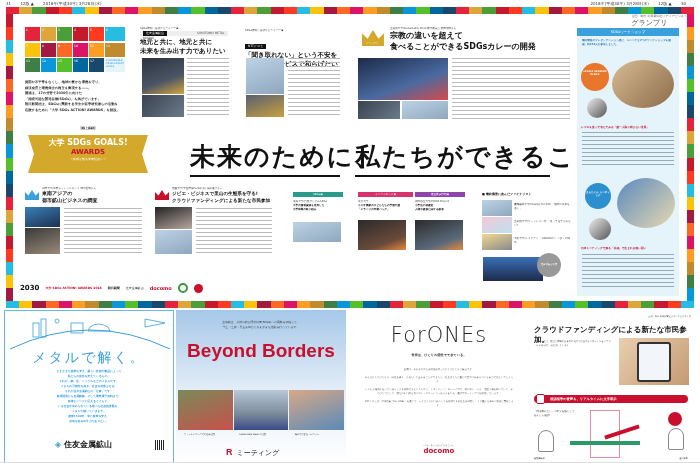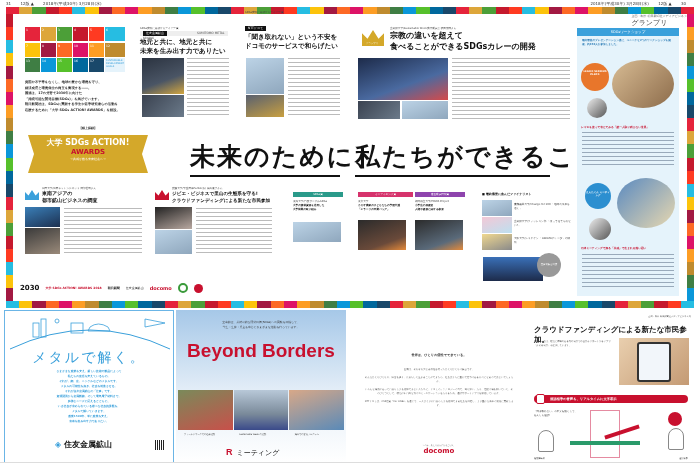--- a/index.html
+++ b/index.html
@@ -323,34 +323,34 @@
 <div class="article" style="left:140px; top:26px; width:88px;">
   <div class="a-kicker">SDGs実現に貢献するアイデア賞</div>
   <div class="a-label full"><b>住友金属鉱山</b><span>SUMITOMO METAL MINING</span></div>
   <div class="a-title">地元と共に、地元と共に</div>
   <div class="a-title">未来を生み出す力でありたい</div>
 </div>
 <div class="photo stage" style="left:142px; top:58px; width:42px; height:36px;"></div>
 <div class="photo" style="left:142px; top:95px; width:42px; height:22px;"></div>
 <div class="body-text" style="position:absolute; left:187px; top:58px; width:42px; height:60px; background:repeating-linear-gradient(180deg,#bbb 0 0.8px,transparent 0.8px 4px);"></div>
 
-<div class="article" style="left:245px; top:10px; width:95px;">
+<div class="article" style="left:245px; top:28px; width:95px;">
   <div class="a-kicker">SDGs実現に貢献するアイデア賞</div>
   <div class="a-label">NTTドコモ</div>
   <div class="a-title">「聞き取れない」という不安を</div>
   <div class="a-title">ドコモのサービスで和らげたい</div>
 </div>
 <div class="photo light" style="left:246px; top:58px; width:38px; height:36px;"></div>
 <div class="photo" style="left:246px; top:95px; width:38px; height:22px; background:linear-gradient(160deg,#586070,#c9a040);"></div>
 <div class="body-text" style="position:absolute; left:288px; top:58px; width:52px; height:60px; background:repeating-linear-gradient(180deg,#bbb 0 0.8px,transparent 0.8px 4px);"></div>
 
 <div class="award-banner">
   <div class="award-pre">【紙上採録】</div>
   <div class="award-ribbon">
-    <div class="l1">大学 SDGs ACTION!</div>
+    <div class="l1">大学 SDGs GOALS!</div>
     <div class="l2">AWARDS</div>
     <div class="l3">〜共感が創る未来社会へ〜</div>
   </div>
 </div>
 
 <div class="headline" style="left:190px;">未来のために、</div>
 <div class="headline" style="left:355px;">私たちができること</div>
 <div class="headline-rule" style="left:190px; width:150px;"></div>
 <div class="headline-rule" style="left:355px; width:195px;"></div>
 
@@ -488,20 +488,21 @@
   </div>
   <div class="beyond-caps">
     <div>フィールドワークでの植林活動</div>
     <div>Sustainable Week の活動</div>
     <div>海外での交流プログラム</div>
   </div>
   <div class="beyond-logo"><b>R</b><span>ミーティング</span></div>
 </div>
 
 <div class="ad ad-forones">
+  <div class="forones-title">ForONEs</div>
   <div class="forones-tag">世界は、ひとりの個性でできている。</div>
   <div class="forones-body">
     <p>世界は、それぞれ異なる個性を持ったひとりひとりの集合です。</p>
     <p>そんなひとりひとりが、障害を越え、自分らしく生きることができたら。社会はさらに豊かで活力のあるものになるのではないでしょうか。</p>
     <p>いろんな場所があって自分らしさを発揮できない人たちに、ドコモのテクノロジーの力で、寄り添い、支え、活躍の場を開いていく。そのひとつとして、聴覚が不自由な方のコミュニケーションを支えるため、通話サポートアプリを開発しています。</p>
     <p>NTTドコモは、CSR活動「For ONEs」を通じて、一人ひとりが自分らしさを発揮できる社会を目指し、より豊かな未来の実現に貢献します。</p>
   </div>
   <div class="forones-logo">
     <small>いつか、あたりまえになることを。</small>
     <span>docomo</span>

